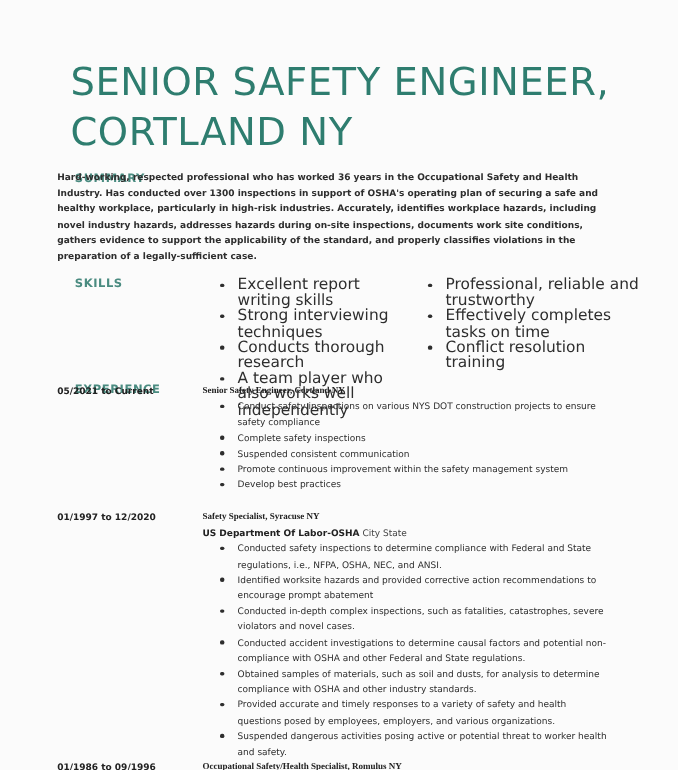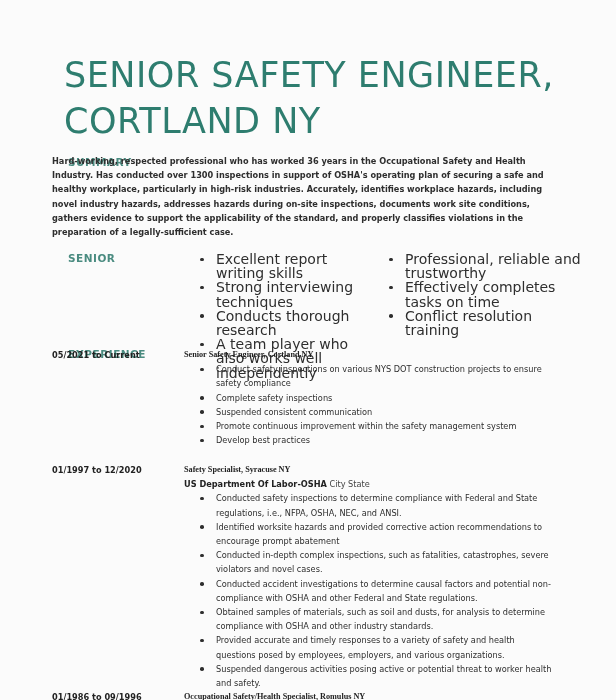--- a/index.html
+++ b/index.html
@@ -114,21 +114,21 @@
 <body>
 
 <h1 class="title">
   <div>SENIOR SAFETY ENGINEER,</div>
   <div>CORTLAND NY</div>
 </h1>
 
 <h2 class="section-heading" style="top:140px;">SUMMARY</h2>
 <p class="summary-text">Hard-working, respected professional who has worked 36 years in the Occupational Safety and Health Industry. Has conducted over 1300 inspections in support of OSHA's operating plan of securing a safe and healthy workplace, particularly in high-risk industries. Accurately, identifies workplace hazards, including novel industry hazards, addresses hazards during on-site inspections, documents work site conditions, gathers evidence to support the applicability of the standard, and properly classifies violations in the preparation of a legally-sufficient case.</p>
 
-<h2 class="section-heading" style="top:236px;">SENIOR</h2>
+<h2 class="section-heading" style="top:236px;">SKILLS</h2>
 <ul class="skills" style="left:200px; top:252px; width:170px;">
   <li>Excellent report writing skills</li>
   <li>Strong interviewing techniques</li>
   <li>Conducts thorough research</li>
   <li>A team player who also works well independently</li>
 </ul>
 <ul class="skills" style="left:389px; top:252px; width:200px;">
   <li>Professional, reliable and trustworthy</li>
   <li>Effectively completes tasks on time</li>
   <li>Conflict resolution training</li>

